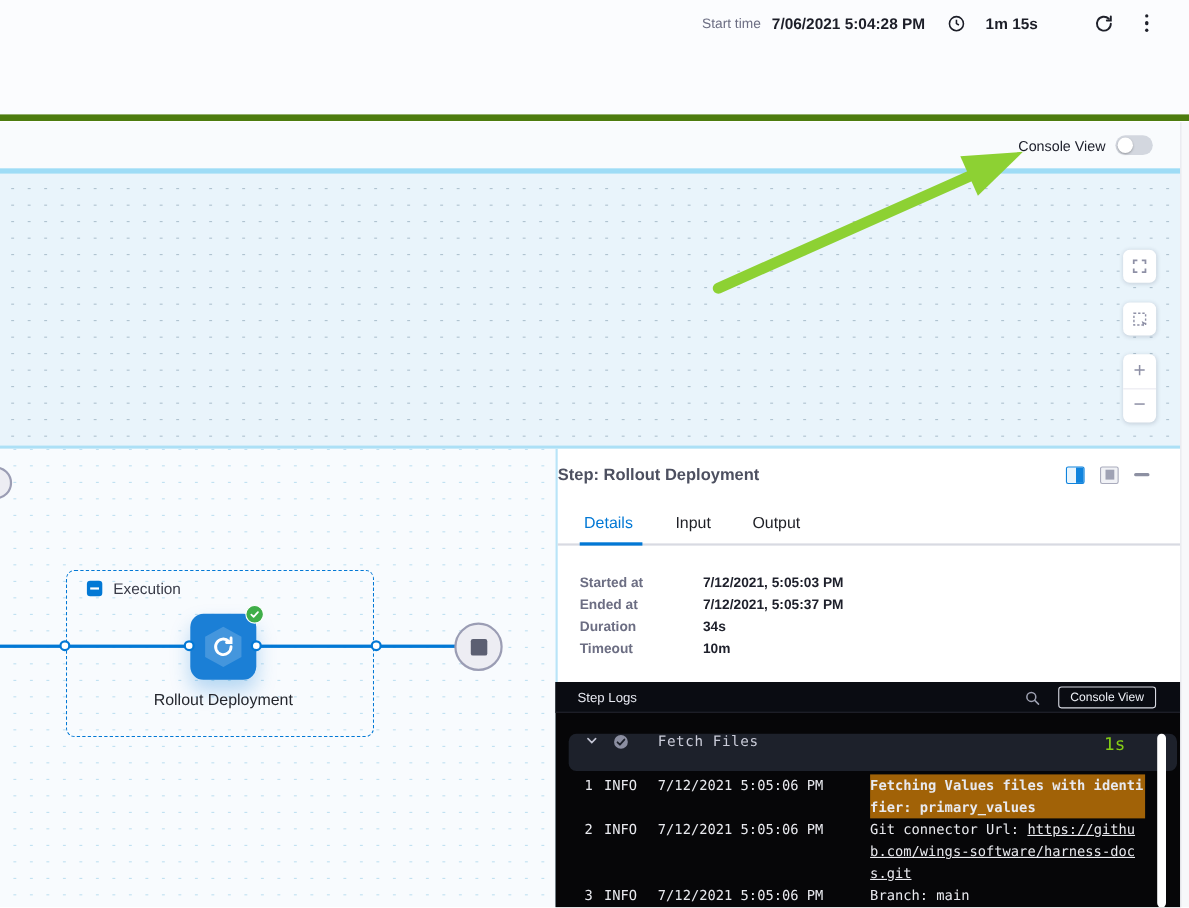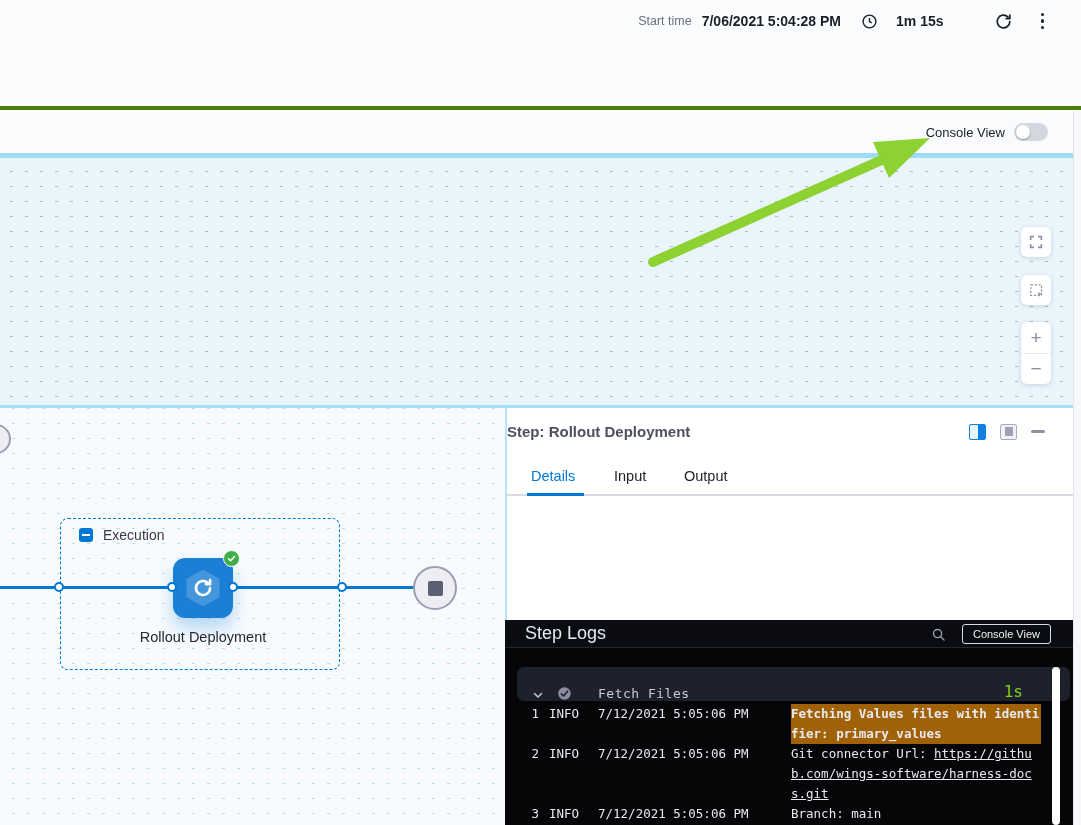--- a/index.html
+++ b/index.html
@@ -2,21 +2,21 @@
 <html><head>
 <meta charset="utf-8">
 <style>
   * { margin:0; padding:0; box-sizing:border-box; }
   html,body { width:1081px; height:825px; }
   body { font-family:"Liberation Sans", sans-serif; background:#fff; }
   #app { position:relative; width:1081px; height:825px; overflow:hidden; background:#fff; }
 
   
   .topbar { position:absolute; left:0; top:0; width:1081px; height:110px;
-            background:#fbfcfe; border-bottom:4px solid #4d7c0f; }
+            background:#fbfcfe; border-bottom:6px solid #4d7c0f; }
   .topbar-row { position:absolute; right:33px; top:8px; height:26px;
                 display:flex; align-items:center; gap:10px; }
   .start-time-label { color:#6c6e83; font-size:12.5px; }
   .start-time-value { color:#1c1e28; font-size:14px; font-weight:700; }
   .duration-wrap { display:flex; align-items:center; gap:18px; margin-left:10px; }
   .duration-value { color:#1c1e28; font-size:14px; font-weight:700; }
   .icon-btn { display:flex; align-items:center; justify-content:center; cursor:pointer; }
   .refresh-btn { margin-left:40px; }
   .kebab { display:flex; flex-direction:column; gap:3px; margin-left:14px; padding:2px 4px; }
   .kebab i { width:3.5px; height:3.5px; border-radius:50%; background:#1f212b; display:block; }
@@ -99,26 +99,26 @@
 
   .details-list { position:absolute; left:20px; top:112px; }
   .detail-row { display:flex; height:20px; align-items:center; }
   .detail-label { width:112px; font-size:12.5px; font-weight:700; color:#6c6e83; }
   .detail-value { font-size:12.5px; font-weight:700; color:#1e202b; }
 
   
   .logs-panel { position:absolute; left:505px; top:620px; width:568px; height:205px; background:#060608; }
   .logs-header { position:absolute; left:0; top:0; width:100%; height:28px; background:#0a0c12;
                  border-bottom:1px solid #23252e; display:flex; align-items:center; }
-  .logs-title { margin-left:20px; font-size:18px; color:#e6e8f0; }
+  .logs-title { margin-left:20px; font-size:12px; color:#e6e8f0; }
   .logs-header-right { position:absolute; right:22px; top:0; height:28px; display:flex; align-items:center; gap:16px; }
   .console-view-btn { border:1px solid #d9dbe4; border-radius:3px; color:#eef0f6; font-size:11px;
                       padding:2.5px 10px 3.5px; cursor:pointer; background:transparent; }
   .log-group-header { position:absolute; left:12px; top:47px; width:553px; height:34px; background:#1d212b;
-                      border-radius:7px; display:flex; align-items:flex-end; cursor:pointer; }
+                      border-radius:7px; display:flex; align-items:flex-start; cursor:pointer; }
   .log-group-name { margin-left:26px; font-family:"DejaVu Sans Mono", monospace; font-size:13px;
                     letter-spacing:.5px; color:#c9cbd8; }
   .log-group-duration { position:absolute; right:47px; font-family:"DejaVu Sans Mono", monospace;
                         font-size:16px; color:#84cc16; }
   .chev { margin-left:15px; display:flex; }
   .grp-check { margin-left:13px; display:flex; }
   .log-lines { position:absolute; left:12px; top:84px; width:553px;
                font-family:"DejaVu Sans Mono", monospace; font-size:12.5px; line-height:20px; color:#e8e9ee; }
   .log-row { display:flex; align-items:flex-start; }
   .log-num { width:22px; text-align:right; flex:none; }
@@ -252,20 +252,38 @@
         <span class="minimize-icon"></span>
       </span>
     </div>
     <div class="tabs">
       <span class="tab active" style="left:24px">Details</span>
       <span class="tab" style="left:107px">Input</span>
       <span class="tab" style="left:177px">Output</span>
       <span class="tabs-divider"></span>
       <span class="tab-underline"></span>
     </div>
+    <div class="details-list">
+      <div class="detail-row">
+        <span class="detail-label">Started at</span>
+        <span class="detail-value">7/12/2021, 5:05:03 PM</span>
+      </div>
+      <div class="detail-row">
+        <span class="detail-label">Ended at</span>
+        <span class="detail-value">7/12/2021, 5:05:37 PM</span>
+      </div>
+      <div class="detail-row">
+        <span class="detail-label">Duration</span>
+        <span class="detail-value">34s</span>
+      </div>
+      <div class="detail-row">
+        <span class="detail-label">Timeout</span>
+        <span class="detail-value">10m</span>
+      </div>
+    </div>
   </div>
 
   <div class="logs-panel">
     <div class="logs-header">
       <span class="logs-title">Step Logs</span>
       <span class="logs-header-right">
         <span class="icon-btn">
           <svg width="15" height="15" viewBox="0 0 24 24" fill="none" stroke="#9da0b0" stroke-width="2.2" stroke-linecap="round">
             <circle cx="10.5" cy="10.5" r="6.5"></circle>
               <path d="M15.5 15.5L21 21"></path>

